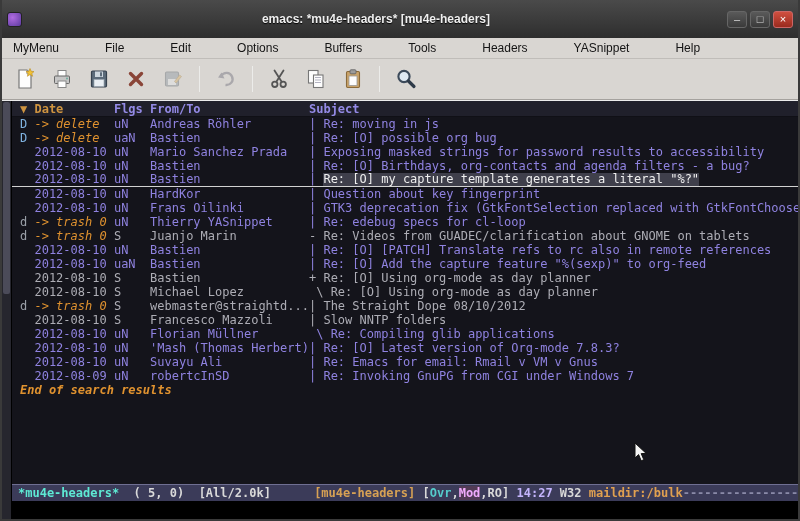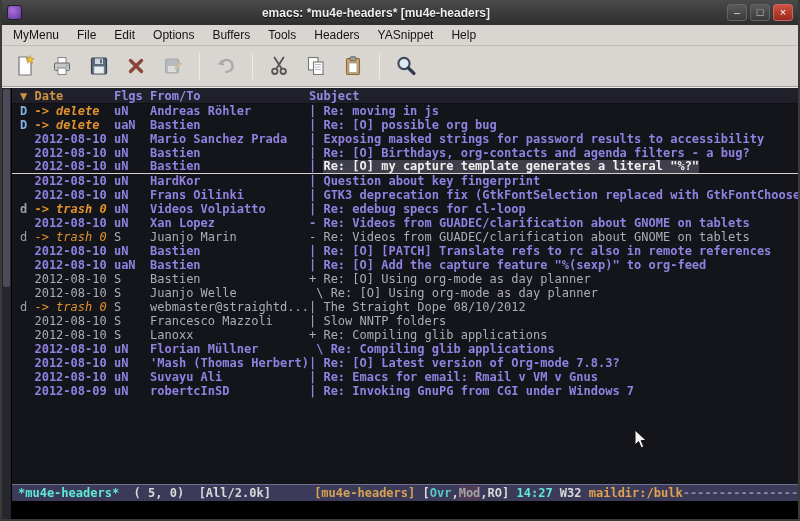--- a/index.html
+++ b/index.html
@@ -3,37 +3,37 @@
 <meta charset="utf-8">
 <style>
   * { margin:0; padding:0; box-sizing:border-box; }
   html,body { width:800px; height:521px; overflow:hidden; background:#2a2a2a;
               font-family:"Liberation Sans", sans-serif; }
   .window { width:800px; height:521px; display:flex; flex-direction:column;
             border-left:2px solid #3a3a3a; border-right:2px solid #3a3a3a;
             border-bottom:2px solid #3a3a3a; }
 
   
-  .titlebar { height:25px; background:linear-gradient(#4a4a4a,#2e2e2e);
+  .titlebar { height:38px; background:linear-gradient(#4a4a4a,#2e2e2e);
               display:flex; align-items:center; padding:0 5px; flex:none; }
   .app-icon { width:15px; height:15px; border-radius:3px;
               background:radial-gradient(circle at 35% 35%, #b06be0, #5b3a9e);
               border:1px solid #222; margin-right:6px; flex:none; }
   .title-text { flex:1; text-align:center; color:#efefef; font-size:12px; font-weight:bold;
                 text-shadow:0 1px 1px #000; white-space:nowrap; overflow:hidden; }
   .win-btn { width:20px; height:17px; margin-left:3px; flex:none;
              background:linear-gradient(#5a5a5a,#3a3a3a); border:1px solid #666;
              border-radius:3px; color:#d8d8d8; font-size:11px; line-height:15px;
              text-align:center; }
   .win-btn.close { background:linear-gradient(#d05040,#9a2a1e); border-color:#c66; color:#fff; }
 
   
   .menubar { height:21px; background:#d9d6d2; border-bottom:1px solid #c0bdb9;
              display:flex; align-items:center; font-size:12px; color:#141414;
-             padding-left:2px; flex:none; }
+             padding-left:2px; flex:none;gap:28px; }
   .menu-item { padding:2px 9px; white-space:nowrap; }
 
   
   .toolbar { height:41px; background:#d9d6d2; border-bottom:1px solid #a5a29e;
              display:flex; align-items:center; padding:0 8px; gap:7px; flex:none; }
   .tool-btn { width:30px; height:30px; display:flex; align-items:center;
               justify-content:center; border-radius:3px; flex:none; }
   .tool-btn.disabled { opacity:0.35; }
   .tool-sep { width:1px; height:26px; background:#aeaba7; border-right:1px solid #ececea;
               margin:0 4px; flex:none; }
@@ -49,21 +49,21 @@
   .header-line { height:16px; line-height:16px; background:#20202b;
                  border-bottom:1px solid #101016; white-space:pre; font-weight:bold;
                  padding-left:8px; flex:none; overflow:hidden; }
   .hl-date { display:inline-block; width:13ch; vertical-align:top; color:#cf9440; }
   .hl-flgs { display:inline-block; width:5ch;  vertical-align:top; color:#948ae6; }
   .hl-from { display:inline-block; width:22ch; vertical-align:top; color:#948ae6; }
   .hl-subj { color:#948ae6; }
 
   .rows { flex:none; }
   .row { height:14px; line-height:14px; white-space:pre; padding-left:8px; overflow:hidden; }
-  .row.unread { color:#8f82e0; font-weight:bold; }
+  .row.unread { color:#8f82e0; font-weight:normal; }
   .row.read   { color:#adadb5; }
   .col-mark  { display:inline-block; width:2ch;  vertical-align:top; }
   .col-date  { display:inline-block; width:11ch; vertical-align:top; }
   .col-flags { display:inline-block; width:5ch;  vertical-align:top; }
   .col-from  { display:inline-block; width:22ch; vertical-align:top; overflow:hidden;
                white-space:pre; }
   .col-date.marked { color:#e0922f; font-style:italic; }
   .col-mark.mark-upper { color:#7fb2e0; }
   .col-mark.mark-lower { color:#9aa0a8; }
   .row.current { border-bottom:1px solid #d2d2d2; height:14px; line-height:13px; }
@@ -74,22 +74,22 @@
   .filler { flex:1; }
 
   
   .modeline { height:17px; line-height:16px; background:#3b3b59;
               border-top:1px solid #6f6f92; white-space:pre; overflow:hidden;
               padding-left:6px; font-family:"DejaVu Sans Mono", monospace;
               font-size:12px; font-weight:bold; color:#d9d9d9; flex:none; }
   .ml-buffer  { color:#5eead4; }
   .ml-mode    { color:#d7a154;margin-left:36px; }
   .ml-ovr     { color:#55cccc; }
-  .ml-mod     { color:#a3a3a3; background:rgba(255,64,64,0.12); }
-  .ml-time    { color:#5eead4; }
+  .ml-mod     { color:#f0abfc; background:rgba(255,64,64,0.12); }
+  .ml-time    { color:#c4b5fd; }
   .ml-maildir { color:#e0a050; }
   .ml-dashes  { color:#8a8aa8; }
 
   .minibuffer { height:18px; background:#000; flex:none; }
 
   
   .mouse { position:absolute; left:632px; top:341px; width:14px; height:21px;
            pointer-events:none; z-index:10; }
 
   svg { display:block; }
@@ -209,49 +209,48 @@
   <div class="row unread"><span class="col-mark"></span><span class="col-date">2012-08-10</span><span class="col-flags">uN</span><span class="col-from">Mario Sanchez Prada</span><span class="col-thread">| </span><span class="col-subject">Exposing masked strings for password results to accessibility</span></div>
 
   <div class="row unread"><span class="col-mark"></span><span class="col-date">2012-08-10</span><span class="col-flags">uN</span><span class="col-from">Bastien</span><span class="col-thread">| </span><span class="col-subject">Re: [O] Birthdays, org-contacts and agenda filters - a bug?</span></div>
 
   <div class="row unread current"><span class="col-mark"></span><span class="col-date">2012-08-10</span><span class="col-flags">uN</span><span class="col-from">Bastien</span><span class="col-thread">| </span><span class="col-subject">Re: [O] my capture template generates a literal "%?"</span></div>
 
   <div class="row unread"><span class="col-mark"></span><span class="col-date">2012-08-10</span><span class="col-flags">uN</span><span class="col-from">HardKor</span><span class="col-thread">| </span><span class="col-subject">Question about key fingerprint</span></div>
 
   <div class="row unread"><span class="col-mark"></span><span class="col-date">2012-08-10</span><span class="col-flags">uN</span><span class="col-from">Frans Oilinki</span><span class="col-thread">| </span><span class="col-subject">GTK3 deprecation fix (GtkFontSelection replaced with GtkFontChooser)</span></div>
 
-  <div class="row unread"><span class="col-mark mark-lower">d</span><span class="col-date marked">-&gt; trash 0</span><span class="col-flags">uN</span><span class="col-from">Videos Volpiatto</span><span class="col-thread">| </span><span class="col-subject">Re: edebug specs for cl-loop</span></div>
-
-  <div class="row unread"><span class="col-mark"></span><span class="col-date">2012-08-10</span><span class="col-flags">uN</span><span class="col-from">Xan Lopez</span><span class="col-thread">- </span><span class="col-subject">Re: Videos from GUADEC/clarification about GNOME on tablets</span></div>
+  <div class="row unread"><span class="col-mark mark-lower">d</span><span class="col-date marked">-&gt; trash 0</span><span class="col-flags">uN</span><span class="col-from">Thierry YASnippet</span><span class="col-thread">| </span><span class="col-subject">Re: edebug specs for cl-loop</span></div>
+
 
   <div class="row read"><span class="col-mark mark-lower">d</span><span class="col-date marked">-&gt; trash 0</span><span class="col-flags">S</span><span class="col-from">Juanjo Marin</span><span class="col-thread">- </span><span class="col-subject">Re: Videos from GUADEC/clarification about GNOME on tablets</span></div>
 
   <div class="row unread"><span class="col-mark"></span><span class="col-date">2012-08-10</span><span class="col-flags">uN</span><span class="col-from">Bastien</span><span class="col-thread">| </span><span class="col-subject">Re: [O] [PATCH] Translate refs to rc also in remote references</span></div>
 
   <div class="row unread"><span class="col-mark"></span><span class="col-date">2012-08-10</span><span class="col-flags">uaN</span><span class="col-from">Bastien</span><span class="col-thread">| </span><span class="col-subject">Re: [O] Add the capture feature "%(sexp)" to org-feed</span></div>
 
   <div class="row read"><span class="col-mark"></span><span class="col-date">2012-08-10</span><span class="col-flags">S</span><span class="col-from">Bastien</span><span class="col-thread">+ </span><span class="col-subject">Re: [O] Using org-mode as day planner</span></div>
 
-  <div class="row read"><span class="col-mark"></span><span class="col-date">2012-08-10</span><span class="col-flags">S</span><span class="col-from">Juanjo Welle</span><span class="col-thread"> \ </span><span class="col-subject">Re: [O] Using org-mode as day planner</span></div>
+  <div class="row read"><span class="col-mark"></span><span class="col-date">2012-08-10</span><span class="col-flags">S</span><span class="col-from">Michael Lopez</span><span class="col-thread"> \ </span><span class="col-subject">Re: [O] Using org-mode as day planner</span></div>
 
   <div class="row read"><span class="col-mark mark-lower">d</span><span class="col-date marked">-&gt; trash 0</span><span class="col-flags">S</span><span class="col-from">webmaster@straightd...</span><span class="col-thread">| </span><span class="col-subject">The Straight Dope 08/10/2012</span></div>
 
   <div class="row read"><span class="col-mark"></span><span class="col-date">2012-08-10</span><span class="col-flags">S</span><span class="col-from">Francesco Mazzoli</span><span class="col-thread">| </span><span class="col-subject">Slow NNTP folders</span></div>
 
-  <div class="row read"><span class="col-mark"></span><span class="col-date">2012-08-10</span><span class="col-flags">S</span><span class="col-from">Lanoxx</span><span class="col-thread">+ </span><span class="col-subject">Re: Compiling glib applications</span></div>
 
   <div class="row unread"><span class="col-mark"></span><span class="col-date">2012-08-10</span><span class="col-flags">uN</span><span class="col-from">Florian Müllner</span><span class="col-thread"> \ </span><span class="col-subject">Re: Compiling glib applications</span></div>
 
   <div class="row unread"><span class="col-mark"></span><span class="col-date">2012-08-10</span><span class="col-flags">uN</span><span class="col-from">'Mash (Thomas Herbert)</span><span class="col-thread">| </span><span class="col-subject">Re: [O] Latest version of Org-mode 7.8.3?</span></div>
 
   <div class="row unread"><span class="col-mark"></span><span class="col-date">2012-08-10</span><span class="col-flags">uN</span><span class="col-from">Suvayu Ali</span><span class="col-thread">| </span><span class="col-subject">Re: Emacs for email: Rmail v VM v Gnus</span></div>
 
   <div class="row unread"><span class="col-mark"></span><span class="col-date">2012-08-09</span><span class="col-flags">uN</span><span class="col-from">robertcInSD</span><span class="col-thread">| </span><span class="col-subject">Re: Invoking GnuPG from CGI under Windows 7</span></div>
 </div>
 
+      <div class="end-line">End of search results</div>
 
       <div class="filler"></div>
 
       <div class="modeline"><span class="ml-buffer">*mu4e-headers*</span><span>  </span><span>( 5, 0)</span><span>  </span><span>[All/2.0k] </span><span class="ml-mode">[mu4e-headers] </span><span>[</span><span class="ml-ovr">Ovr</span><span>,</span><span class="ml-mod">Mod</span><span>,</span><span>RO</span><span>] </span><span class="ml-time">14:27 </span><span>W32 </span><span class="ml-maildir">maildir:/bulk</span><span class="ml-dashes">----------------------------------------</span></div>
 
       <div class="minibuffer"></div>
     </div>
 
     <svg class="mouse" viewBox="0 0 14 21">
       <path d="M1 1 L1 16 L4.6 12.6 L7.2 18.8 L9.8 17.7 L7.2 11.6 L12.2 11.4 Z" fill="#f4f4f4" stroke="#111" stroke-width="1"></path>

